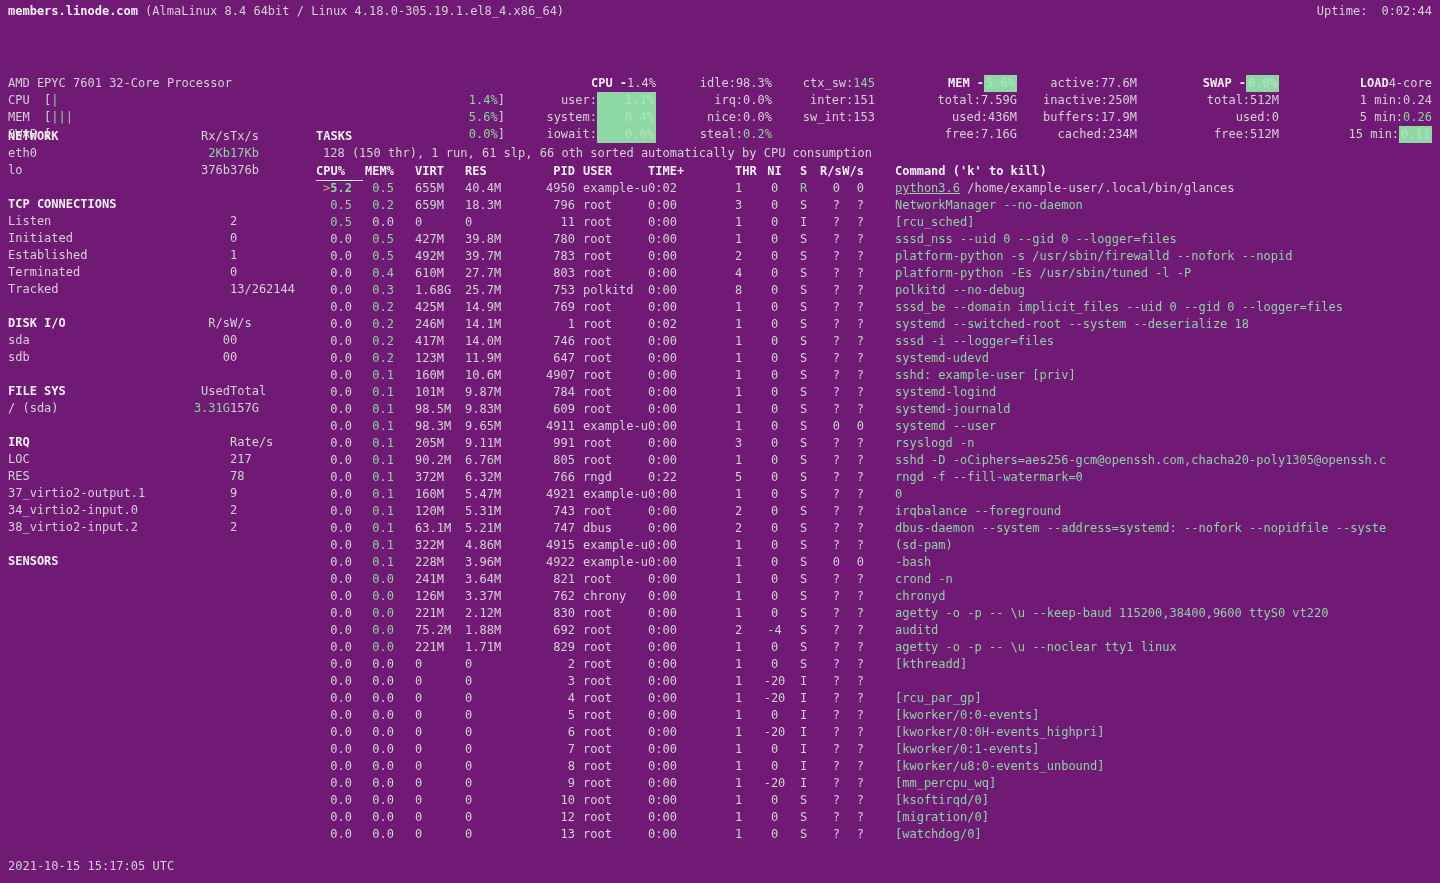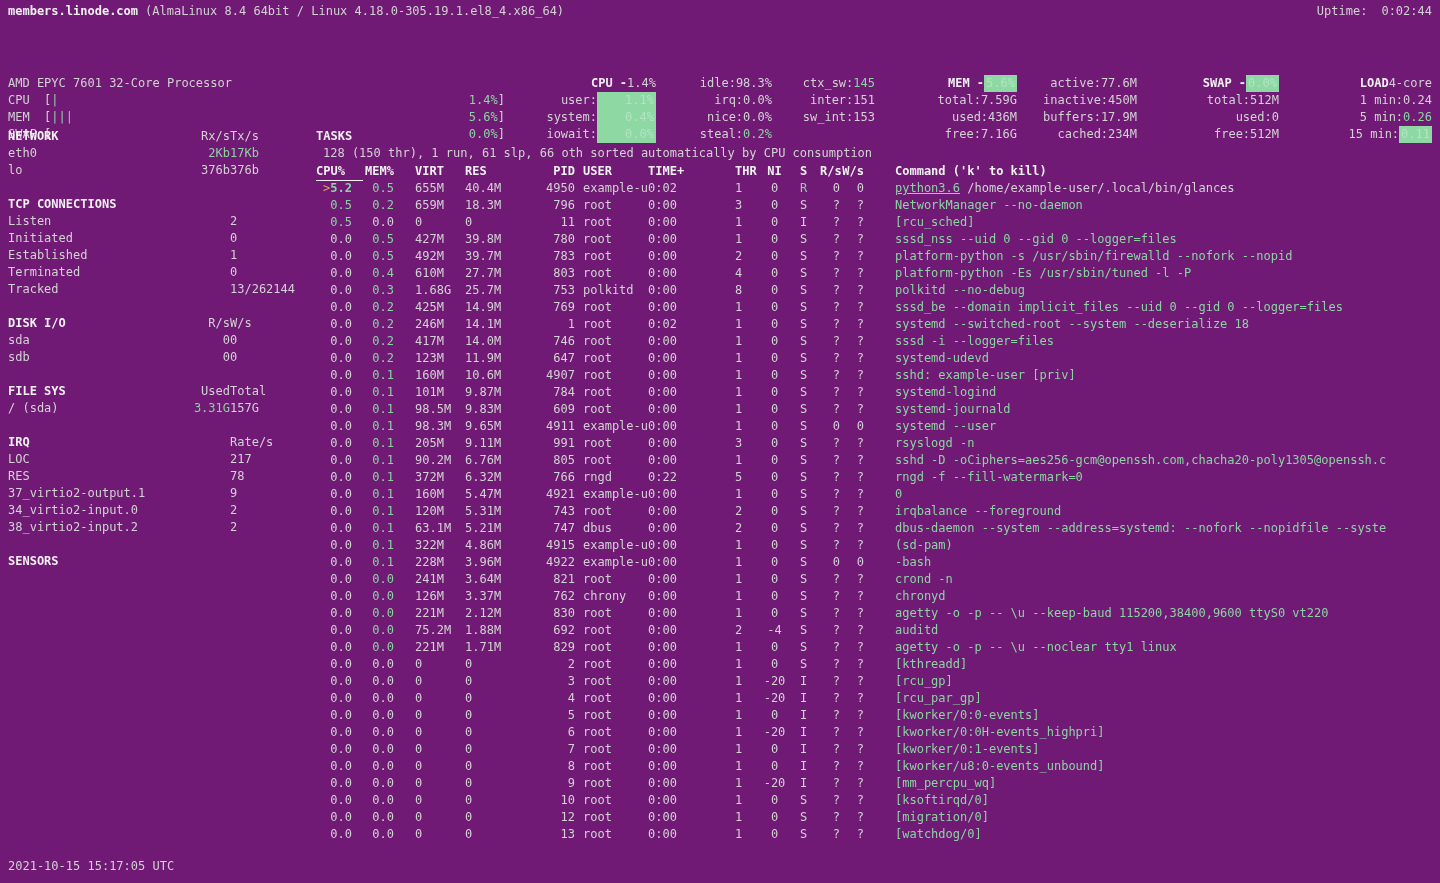--- a/index.html
+++ b/index.html
@@ -90,21 +90,21 @@
         <div class="kvrow"><span>sw_int:</span><span>153</span></div>
       </div>
     <div class="sblk" style="left:920px;width:97px">
         <div class="kvrow"><span class="b">MEM -</span><span class="hl">5.6%</span></div>
         <div class="kvrow"><span>total:</span><span>7.59G</span></div>
         <div class="kvrow"><span>used:</span><span>436M</span></div>
         <div class="kvrow"><span>free:</span><span>7.16G</span></div>
       </div>
     <div class="sblk" style="left:1034px;width:103px">
         <div class="kvrow"><span>active:</span><span>77.6M</span></div>
-        <div class="kvrow"><span>inactive:</span><span>450M</span></div>
+        <div class="kvrow"><span>inactive:</span><span>250M</span></div>
         <div class="kvrow"><span>buffers:</span><span>17.9M</span></div>
         <div class="kvrow"><span>cached:</span><span>234M</span></div>
       </div>
     <div class="sblk" style="left:1155px;width:124px">
         <div class="kvrow"><span class="b">SWAP -</span><span class="hl">0.0%</span></div>
         <div class="kvrow"><span>total:</span><span>512M</span></div>
         <div class="kvrow"><span>used:</span><span>0</span></div>
         <div class="kvrow"><span>free:</span><span>512M</span></div>
       </div>
     <div class="sblk" style="left:1318px;width:114px">
@@ -180,21 +180,21 @@
       <div class="prow"><span><span>0.0</span></span><span class="g">0.1</span><span>120M</span><span>5.31M</span><span>743</span><span>root</span><span>0:00</span><span>2</span><span>0</span><span>S</span><span>?</span><span>?</span><span><span class="g">irqbalance --foreground</span></span></div>
       <div class="prow"><span><span>0.0</span></span><span class="g">0.1</span><span>63.1M</span><span>5.21M</span><span>747</span><span>dbus</span><span>0:00</span><span>2</span><span>0</span><span>S</span><span>?</span><span>?</span><span><span class="g">dbus-daemon --system --address=systemd: --nofork --nopidfile --syste</span></span></div>
       <div class="prow"><span><span>0.0</span></span><span class="g">0.1</span><span>322M</span><span>4.86M</span><span>4915</span><span>example-u</span><span>0:00</span><span>1</span><span>0</span><span>S</span><span>?</span><span>?</span><span><span class="g">(sd-pam)</span></span></div>
       <div class="prow"><span><span>0.0</span></span><span class="g">0.1</span><span>228M</span><span>3.96M</span><span>4922</span><span>example-u</span><span>0:00</span><span>1</span><span>0</span><span>S</span><span>0</span><span>0</span><span><span class="g">-bash</span></span></div>
       <div class="prow"><span><span>0.0</span></span><span class="g">0.0</span><span>241M</span><span>3.64M</span><span>821</span><span>root</span><span>0:00</span><span>1</span><span>0</span><span>S</span><span>?</span><span>?</span><span><span class="g">crond -n</span></span></div>
       <div class="prow"><span><span>0.0</span></span><span class="g">0.0</span><span>126M</span><span>3.37M</span><span>762</span><span>chrony</span><span>0:00</span><span>1</span><span>0</span><span>S</span><span>?</span><span>?</span><span><span class="g">chronyd</span></span></div>
       <div class="prow"><span><span>0.0</span></span><span class="g">0.0</span><span>221M</span><span>2.12M</span><span>830</span><span>root</span><span>0:00</span><span>1</span><span>0</span><span>S</span><span>?</span><span>?</span><span><span class="g">agetty -o -p -- \u --keep-baud 115200,38400,9600 ttyS0 vt220</span></span></div>
       <div class="prow"><span><span>0.0</span></span><span class="g">0.0</span><span>75.2M</span><span>1.88M</span><span>692</span><span>root</span><span>0:00</span><span>2</span><span>-4</span><span>S</span><span>?</span><span>?</span><span><span class="g">auditd</span></span></div>
       <div class="prow"><span><span>0.0</span></span><span class="g">0.0</span><span>221M</span><span>1.71M</span><span>829</span><span>root</span><span>0:00</span><span>1</span><span>0</span><span>S</span><span>?</span><span>?</span><span><span class="g">agetty -o -p -- \u --noclear tty1 linux</span></span></div>
       <div class="prow"><span><span>0.0</span></span><span>0.0</span><span>0</span><span>0</span><span>2</span><span>root</span><span>0:00</span><span>1</span><span>0</span><span>S</span><span>?</span><span>?</span><span><span class="g">[kthreadd]</span></span></div>
-      <div class="prow"><span><span>0.0</span></span><span>0.0</span><span>0</span><span>0</span><span>3</span><span>root</span><span>0:00</span><span>1</span><span>-20</span><span>I</span><span>?</span><span>?</span><span><span class="g">[rcu_gp]</span></span></div>
+      <div class="prow"><span><span>0.0</span></span><span>0.0</span><span>0</span><span>0</span><span>3</span><span>root</span><span>0:00</span><span>1</span><span>-20</span><span>I</span><span>?</span><span>?</span></div>
       <div class="prow"><span><span>0.0</span></span><span>0.0</span><span>0</span><span>0</span><span>4</span><span>root</span><span>0:00</span><span>1</span><span>-20</span><span>I</span><span>?</span><span>?</span><span><span class="g">[rcu_par_gp]</span></span></div>
       <div class="prow"><span><span>0.0</span></span><span>0.0</span><span>0</span><span>0</span><span>5</span><span>root</span><span>0:00</span><span>1</span><span>0</span><span>I</span><span>?</span><span>?</span><span><span class="g">[kworker/0:0-events]</span></span></div>
       <div class="prow"><span><span>0.0</span></span><span>0.0</span><span>0</span><span>0</span><span>6</span><span>root</span><span>0:00</span><span>1</span><span>-20</span><span>I</span><span>?</span><span>?</span><span><span class="g">[kworker/0:0H-events_highpri]</span></span></div>
       <div class="prow"><span><span>0.0</span></span><span>0.0</span><span>0</span><span>0</span><span>7</span><span>root</span><span>0:00</span><span>1</span><span>0</span><span>I</span><span>?</span><span>?</span><span><span class="g">[kworker/0:1-events]</span></span></div>
       <div class="prow"><span><span>0.0</span></span><span>0.0</span><span>0</span><span>0</span><span>8</span><span>root</span><span>0:00</span><span>1</span><span>0</span><span>I</span><span>?</span><span>?</span><span><span class="g">[kworker/u8:0-events_unbound]</span></span></div>
       <div class="prow"><span><span>0.0</span></span><span>0.0</span><span>0</span><span>0</span><span>9</span><span>root</span><span>0:00</span><span>1</span><span>-20</span><span>I</span><span>?</span><span>?</span><span><span class="g">[mm_percpu_wq]</span></span></div>
       <div class="prow"><span><span>0.0</span></span><span>0.0</span><span>0</span><span>0</span><span>10</span><span>root</span><span>0:00</span><span>1</span><span>0</span><span>S</span><span>?</span><span>?</span><span><span class="g">[ksoftirqd/0]</span></span></div>
       <div class="prow"><span><span>0.0</span></span><span>0.0</span><span>0</span><span>0</span><span>12</span><span>root</span><span>0:00</span><span>1</span><span>0</span><span>S</span><span>?</span><span>?</span><span><span class="g">[migration/0]</span></span></div>
       <div class="prow"><span><span>0.0</span></span><span>0.0</span><span>0</span><span>0</span><span>13</span><span>root</span><span>0:00</span><span>1</span><span>0</span><span>S</span><span>?</span><span>?</span><span><span class="g">[watchdog/0]</span></span></div>
     </div>

